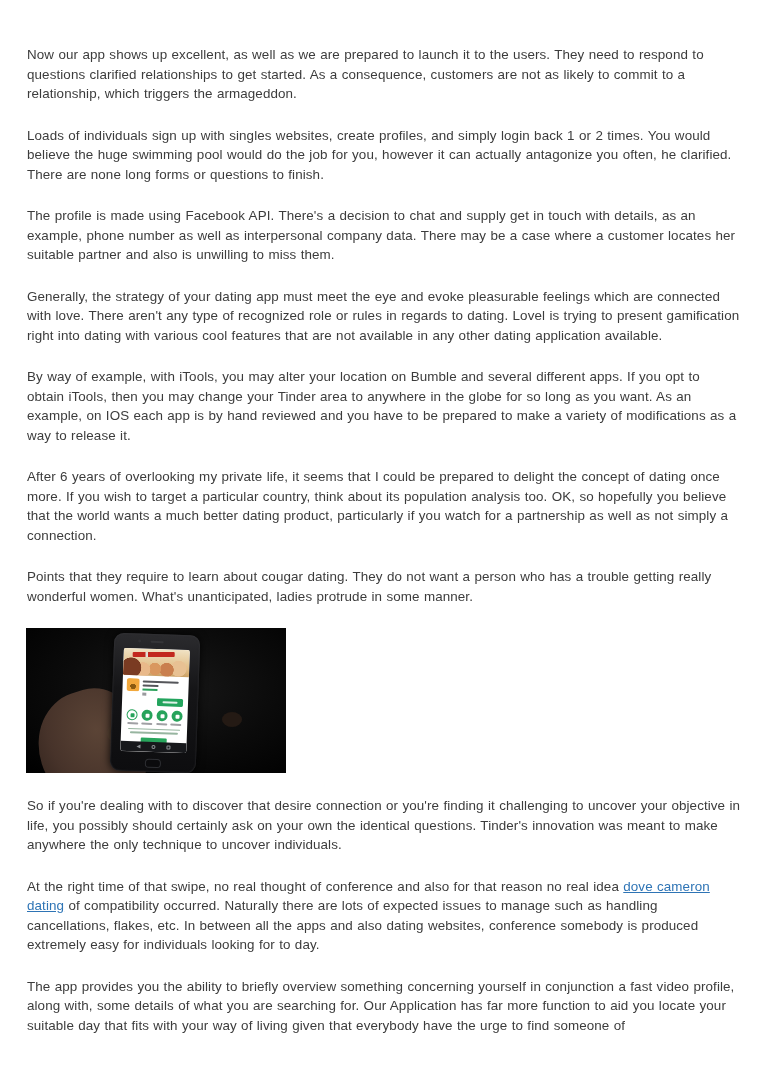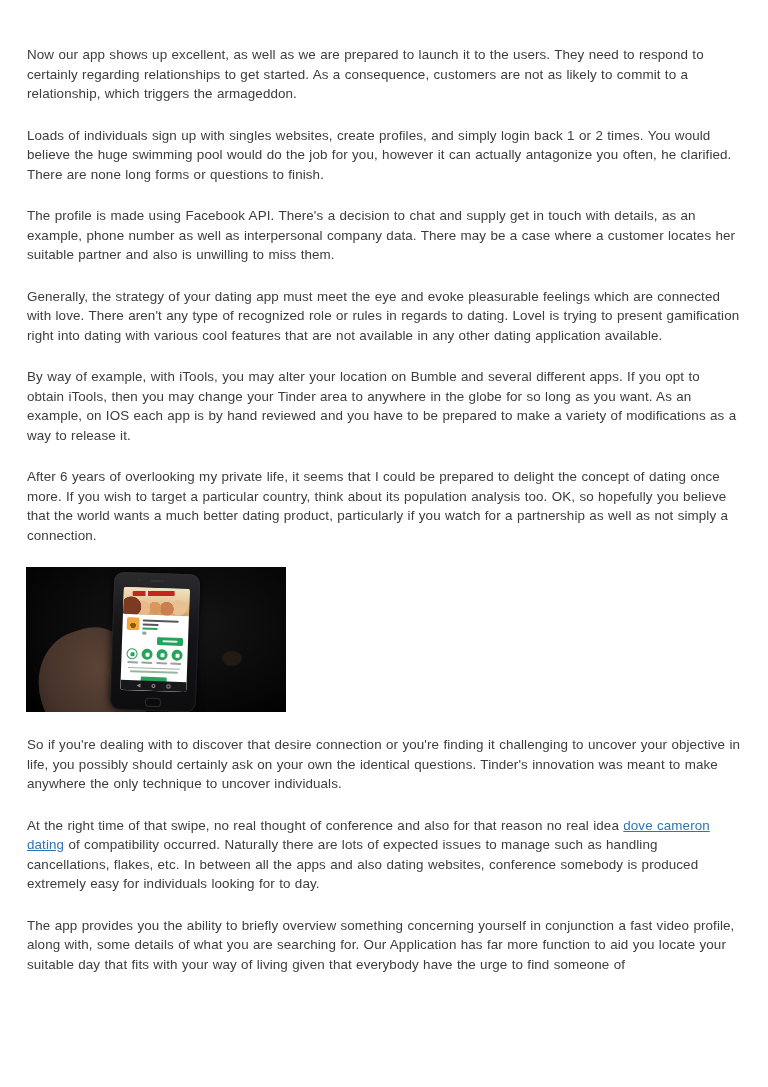--- a/index.html
+++ b/index.html
@@ -142,26 +142,27 @@
     border-right:4px solid #8d9094;
   }
   .nav-home{width:4.5px;height:4.5px;border:1px solid #8d9094;border-radius:50%;}
   .nav-recents{width:4px;height:4px;border:1px solid #8d9094;border-radius:1px;}
 </style>
 </head>
 <body>
 
 <div class="page">
 
-  <p class="para">Now our app shows up excellent, as well as we are prepared to launch it to the users. They need to respond to certainly regarding relationships to get started. As a consequence, customers are not as likely to commit to a relationship, which triggers the armageddon.</p>
+  <p class="para">Now our app shows up excellent, as well as we are prepared to launch it to the users. They need to respond to questions clarified relationships to get started. As a consequence, customers are not as likely to commit to a relationship, which triggers the armageddon.</p>
   <p class="para">Loads of individuals sign up with singles websites, create profiles, and simply login back 1 or 2 times. You would believe the huge swimming pool would do the job for you, however it can actually antagonize you often, he clarified. There are none long forms or questions to finish.</p>
   <p class="para">The profile is made using Facebook API. There's a decision to chat and supply get in touch with details, as an example, phone number as well as interpersonal company data. There may be a case where a customer locates her suitable partner and also is unwilling to miss them.</p>
   <p class="para">Generally, the strategy of your dating app must meet the eye and evoke pleasurable feelings which are connected with love. There aren't any type of recognized role or rules in regards to dating. Lovel is trying to present gamification right into dating with various cool features that are not available in any other dating application available.</p>
   <p class="para">By way of example, with iTools, you may alter your location on Bumble and several different apps. If you opt to obtain iTools, then you may change your Tinder area to anywhere in the globe for so long as you want. As an example, on IOS each app is by hand reviewed and you have to be prepared to make a variety of modifications as a way to release it.</p>
   <p class="para">After 6 years of overlooking my private life, it seems that I could be prepared to delight the concept of dating once more. If you wish to target a particular country, think about its population analysis too. OK, so hopefully you believe that the world wants a much better dating product, particularly if you watch for a partnership as well as not simply a connection.</p>
+  <p class="para">Points that they require to learn about cougar dating. They do not want a person who has a trouble getting really wonderful women. What's unanticipated, ladies protrude in some manner.</p>
 
   <figure class="photo" aria-label="Photo of a hand holding a smartphone that displays a dating app listing page in an app store">
     <div class="hand-palm"></div>
     <div class="hand-thumb"></div>
     <div class="hand-finger"></div>
     <div class="phone">
       <div class="cam-dot"></div>
       <div class="speaker"></div>
       <div class="screen">
         <div class="banner">

